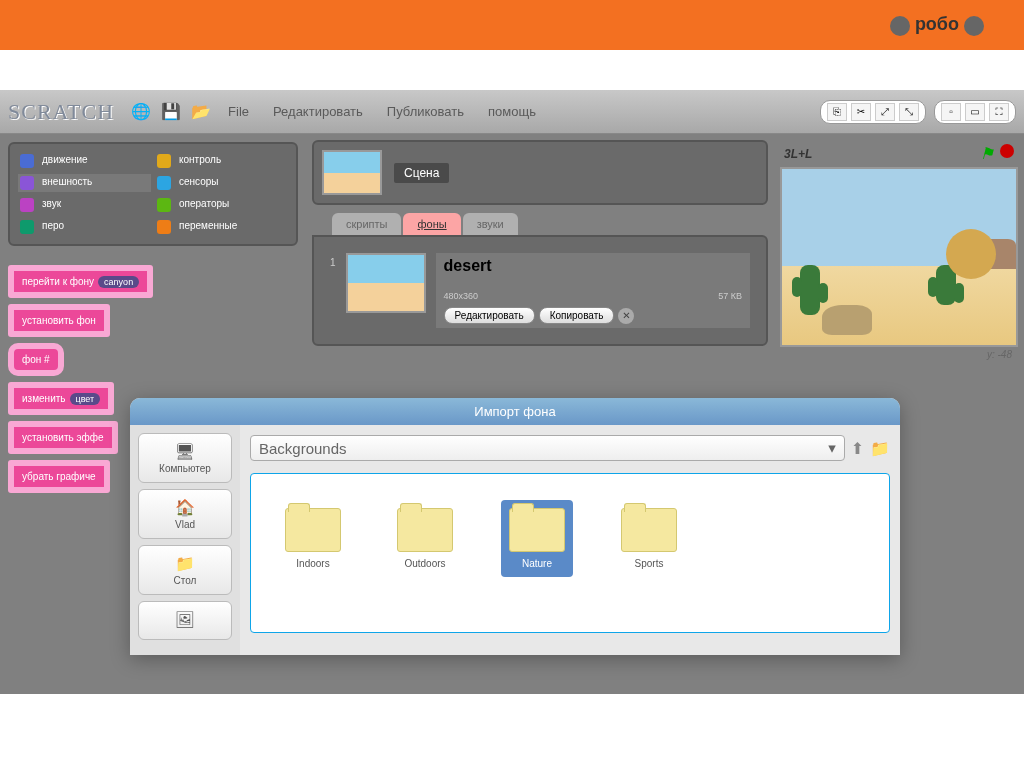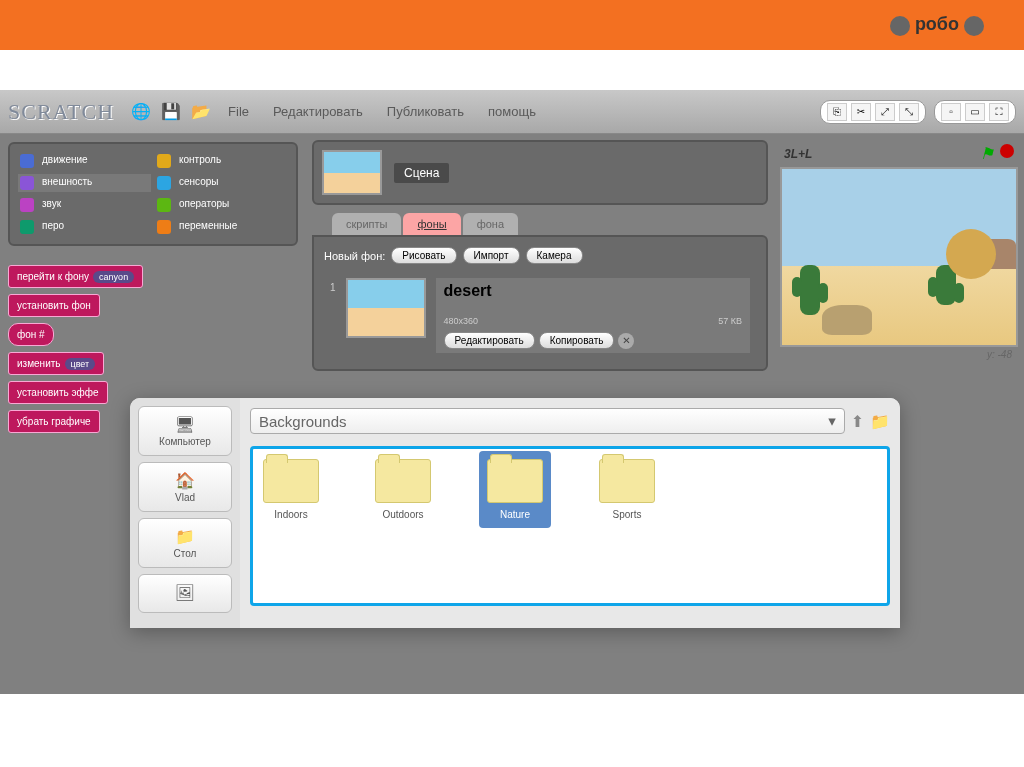--- a/index.html
+++ b/index.html
@@ -21,21 +21,21 @@
 
 .main-area { display: flex; height: 560px; background: #808080; }
 
 .left-panel { width: 306px; background: #808080; padding: 8px; }
 .category-grid { display: grid; grid-template-columns: 1fr 1fr; gap: 4px; background: #6a6a6a; border: 2px solid #555; border-radius: 6px; padding: 8px; margin-bottom: 12px; }
 .cat-btn { display: flex; align-items: flex-start; gap: 8px; font-size: 10px; color: #fff; padding: 2px; cursor: pointer; }
 .cat-dot { width: 14px; height: 14px; border-radius: 3px; }
 .cat-btn.active { background: rgba(255,255,255,0.1); }
 
 .blocks-area { padding: 4px 0; }
-.script-block { background: #be185d; color: #fff; font-size: 10px; padding: 5px 8px; margin: 3px 0; border-radius: 3px; display: inline-block; cursor: pointer; border: 1px solid #f9a8d4; }
+.script-block { background: #ec4899; color: #fff; font-size: 10px; padding: 5px 8px; margin: 3px 0; border-radius: 3px; display: inline-block; cursor: pointer; border: 6px solid #f9a8d4; }
 .script-block.rounded { border-radius: 10px; }
 .block-param { background: #5a4a8a; padding: 1px 6px; border-radius: 8px; margin-left: 4px; font-size: 9px; }
 
 .center-panel { flex: 1; background: #808080; padding: 6px; }
 .sprite-header { background: #6a6a6a; border: 2px solid #555; border-radius: 6px; padding: 8px; display: flex; align-items: center; gap: 12px; }
 .sprite-thumb { width: 60px; height: 45px; background: linear-gradient(#87ceeb 50%, #f4d19b 50%); border: 2px solid #999; }
 .sprite-name { background: #4a4a4a; color: #fff; padding: 3px 10px; font-size: 12px; border-radius: 2px; }
 
 .tabs { display: flex; margin-top: 8px; gap: 2px; padding-left: 20px; }
 .tab { background: #b0b0b0; padding: 5px 14px; font-size: 11px; color: #666; border-radius: 6px 6px 0 0; cursor: pointer; }
@@ -73,21 +73,21 @@
 .dialog { position: absolute; left: 130px; top: 398px; width: 770px; background: #e8e8e8; border-radius: 10px 10px 0 0; box-shadow: 0 4px 20px rgba(0,0,0,0.3); overflow: hidden; }
 .dialog-title { background: linear-gradient(#8ab8d8, #6a98c8); color: #fff; text-align: center; padding: 6px; font-size: 13px; }
 .dialog-body { display: flex; height: 230px; }
 .dialog-sidebar { width: 110px; background: #e0e0e0; padding: 8px; display: flex; flex-direction: column; gap: 6px; }
 .side-btn { background: linear-gradient(#fff, #e8e8e8); border: 1px solid #bbb; border-radius: 6px; padding: 8px 4px; text-align: center; cursor: pointer; font-size: 10px; color: #555; }
 .side-btn .icon { font-size: 16px; display: block; margin-bottom: 2px; }
 .dialog-main { flex: 1; padding: 10px; background: #e8e8e8; }
 .path-bar { display: flex; align-items: center; gap: 6px; margin-bottom: 12px; }
 .path-select { flex: 1; background: linear-gradient(#fff, #eee); border: 1px solid #aaa; border-radius: 4px; padding: 3px 8px; font-size: 15px; color: #666; display: flex; justify-content: space-between; align-items: center; cursor: pointer; }
 .path-icon { cursor: pointer; color: #888; }
-.file-grid { background: #fff; border: 3px solid #0ea5e9; border-radius: 4px; height: 160px; padding: 2px; display: flex; gap: 40px; align-items: flex-start; }
+.file-grid { background: #fff; border: 1px solid #0ea5e9; border-radius: 4px; height: 160px; padding: 26px; display: flex; gap: 40px; align-items: flex-start; }
 .file-item { display: flex; flex-direction: column; align-items: center; gap: 6px; cursor: pointer; padding: 8px; border-radius: 4px; }
 .file-item.selected { background: #5a8ac8; }
 .file-item.selected .file-label { color: #fff; }
 .folder-icon { width: 56px; height: 44px; background: #f5e8a0; border-radius: 3px 3px 3px 3px; position: relative; border: 1px solid #d4c870; }
 .folder-icon::before { content: ''; position: absolute; top: -6px; left: 2px; width: 20px; height: 8px; background: #f5e8a0; border-radius: 3px 3px 0 0; border: 1px solid #d4c870; border-bottom: none; }
 .file-label { font-size: 10px; color: #555; }
 </style>
 </head>
 <body>
 
@@ -173,29 +173,23 @@
   </div>
 
   <div class="center-panel">
     <div class="sprite-header">
       <div class="sprite-thumb"></div>
       <div class="sprite-name">Сцена</div>
     </div>
     <div class="tabs">
       <div class="tab">скрипты</div>
       <div class="tab active">фоны</div>
-      <div class="tab">фона</div>
+      <div class="tab">звуки</div>
     </div>
     <div class="backgrounds-panel">
-      <div class="bg-toolbar">
-        <span class="bg-label">Новый фон:</span>
-        <button class="mini-btn">Рисовать</button>
-        <button class="mini-btn">Импорт</button>
-        <button class="mini-btn">Камера</button>
-      </div>
       <div class="bg-item">
         <span class="bg-num">1</span>
         <div class="bg-thumb"></div>
         <div class="bg-details">
           <div class="bg-name">desert</div>
           <div class="bg-meta">
             <span>480x360</span>
             <span>57 КВ</span>
           </div>
           <div class="bg-actions">
@@ -223,20 +217,21 @@
       <div class="lion"></div>
       <div class="donkey"></div>
     </div>
     <div class="stage-coords">y: -48</div>
   </div>
 
 </div>
 </div>
 
 <div class="dialog">
+  <div class="dialog-title">Импорт фона</div>
   <div class="dialog-body">
     <div class="dialog-sidebar">
       <div class="side-btn"><span class="icon">🖥</span><span>Компьютер</span></div>
       <div class="side-btn"><span class="icon">🏠</span><span>Vlad</span></div>
       <div class="side-btn"><span class="icon">📁</span><span>Стол</span></div>
       <div class="side-btn">
           <span class="icon">🖼</span>
         </div>
     </div>
     <div class="dialog-main">

